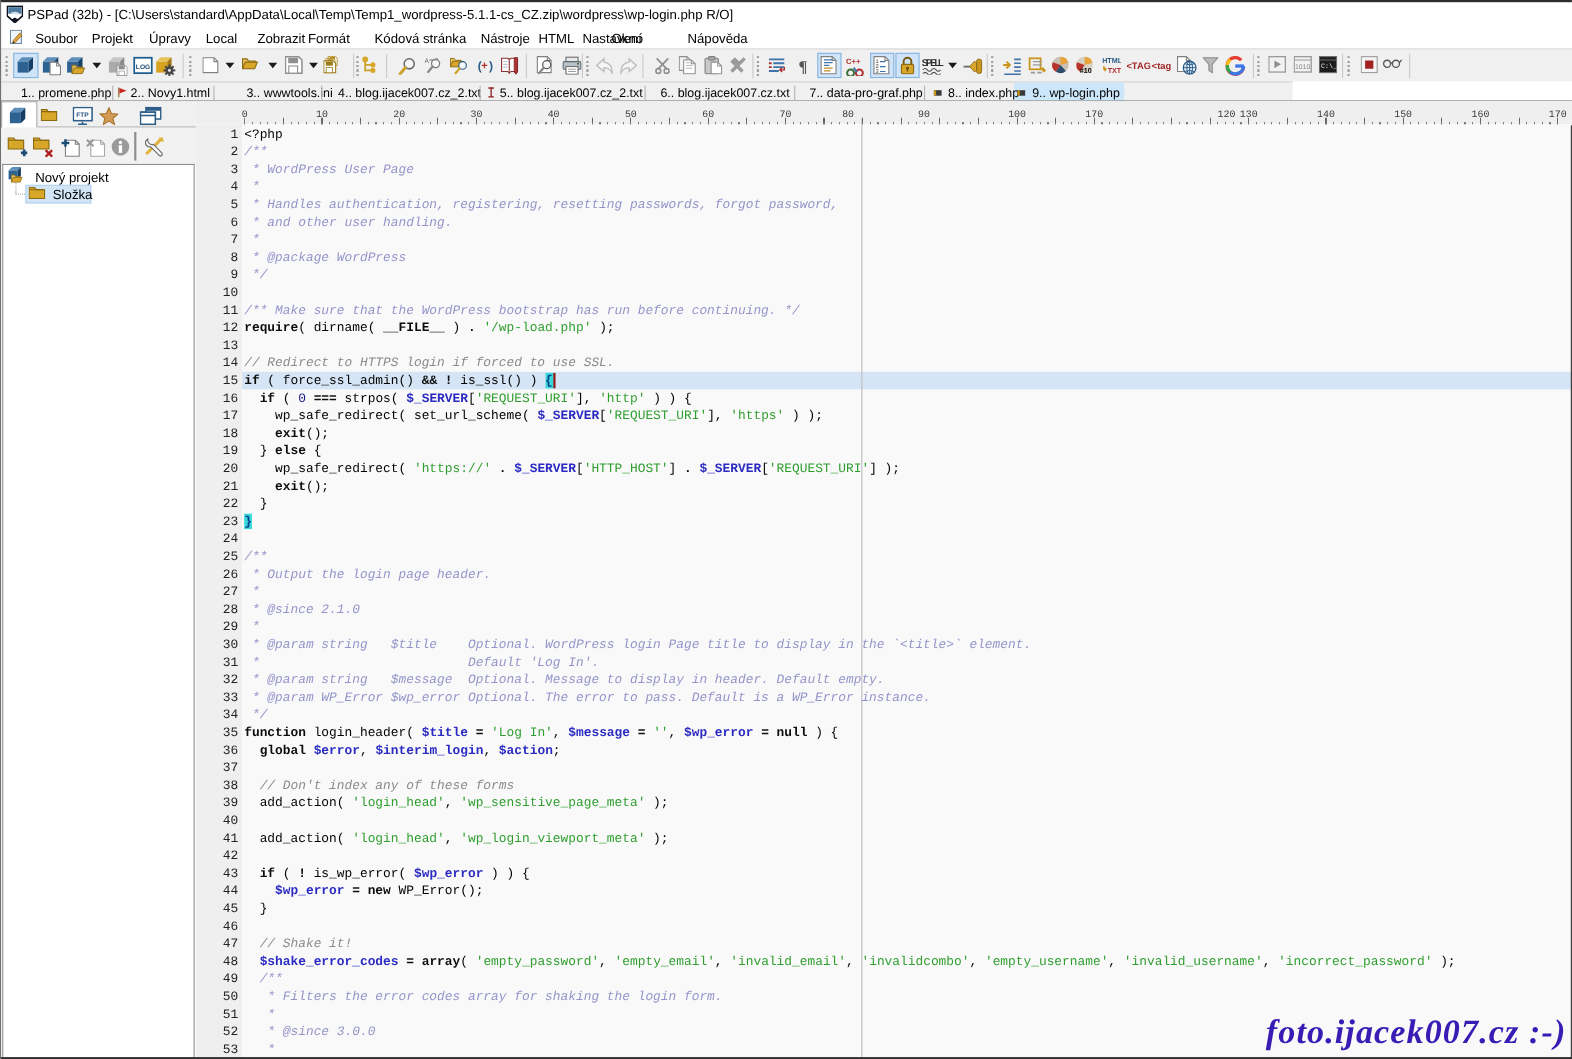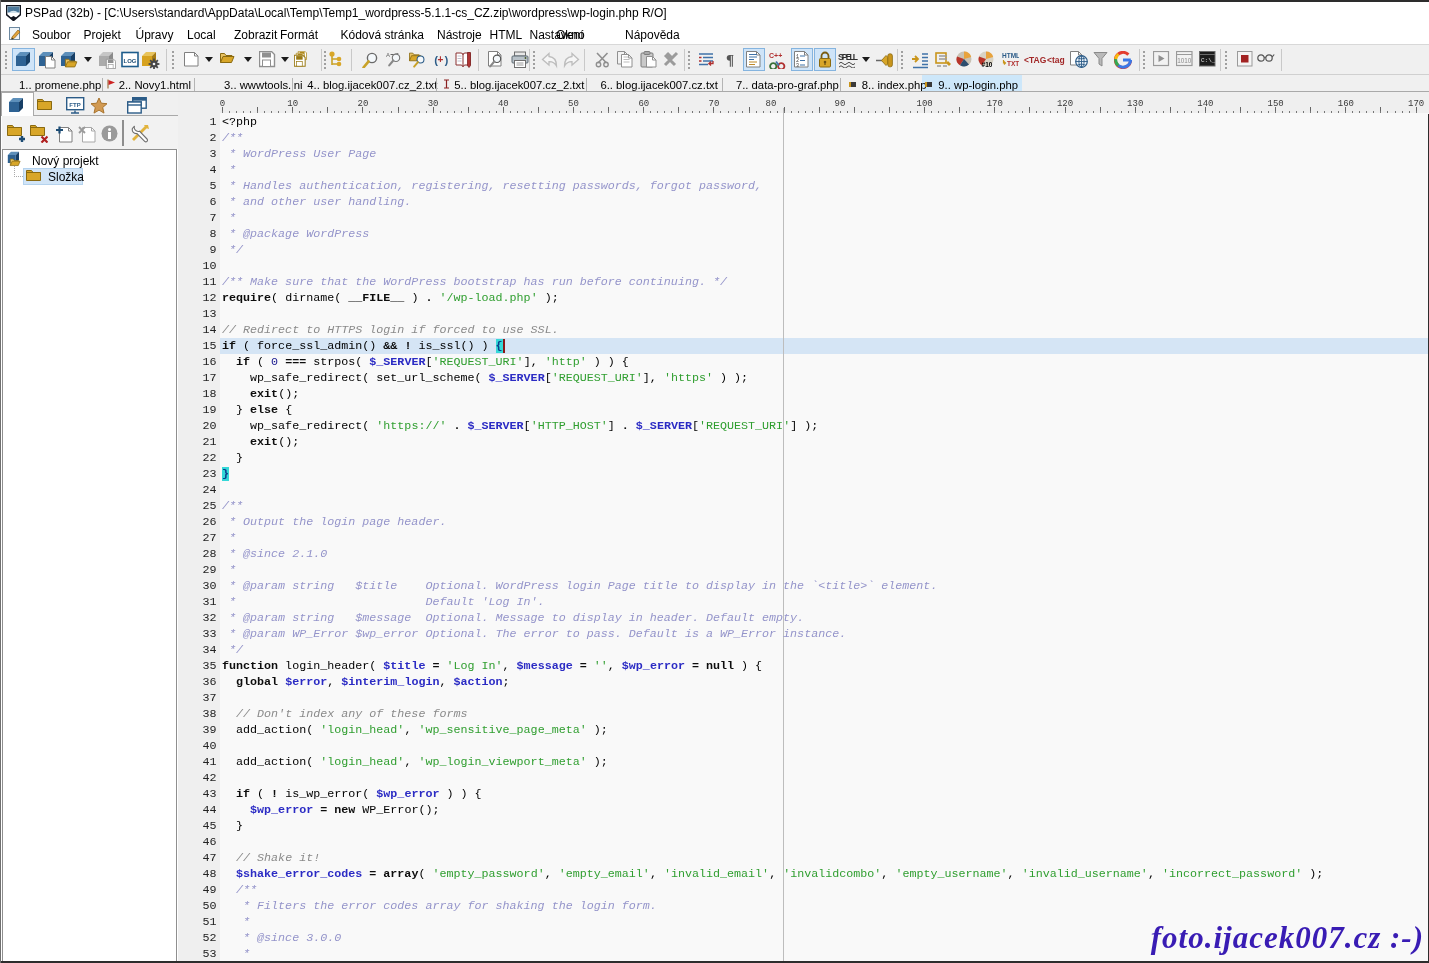--- a/index.html
+++ b/index.html
@@ -5,21 +5,21 @@
      font-family:"Liberation Sans",sans-serif;}
 .abs{position:absolute}
 #titletext{left:25px;top:6px;font-size:12px;color:#000}
 .menuitem{position:absolute;top:28px;font-size:12px;color:#000}
 #toolbar{left:0;top:44px;width:1429px;height:29px;background:#f0f0f0;border-top:1px solid #d8d8d8}
 .grip{position:absolute;top:6px;width:2px;height:19px;
   background-image:repeating-linear-gradient(#9f9f9f 0 2px,transparent 2px 4px)}
 .tsep{position:absolute;top:4px;width:1px;height:22px;background:#c9c9c9}
 .tact{position:absolute;top:3px;width:23px;height:23px;background:#cfe4f8;border:1px solid #85b4df;box-sizing:border-box}
 .darr{position:absolute;top:12px;width:0;height:0;border-left:4px solid transparent;border-right:4px solid transparent;border-top:5px solid #1a1a1a}
-#tabbar{left:0;top:74px;width:1429px;height:18px;background:#f0f0f0;border-top:1px solid #d0d0d0}
+#tabbar{left:0;top:74px;width:1175px;height:18px;background:#f0f0f0;border-top:1px solid #d0d0d0}
 .tab{position:absolute;top:3.5px;font-size:11.3px;color:#000}
 .tabsep{position:absolute;top:3px;width:1px;height:13px;background:#b4b4b4}
 #acttab{left:921.7px;top:0px;width:100.6px;height:18px;background:#cde7fa}
 #tabline{left:0;top:91px;width:1429px;height:1px;background:#a9a9a9}
 
 #sstrip{left:0;top:92px;width:178px;height:24px;background:#f0f0f0}
 #sstripline{left:34px;top:115px;width:144px;height:1px;background:#a9a9a9}
 #sacttab{left:1px;top:92px;width:33px;height:24px;background:#fff;border:1px solid #a9a9a9;border-bottom:none;box-sizing:border-box}
 #ptoolbar{left:2px;top:116px;width:176px;height:33px;background:#f2f2f2}
 #ptsep{left:122px;top:120px;width:2px;height:26px;background:#8e8e8e}
@@ -663,21 +663,21 @@
 <div class="rnum" style="left:362.9px">20</div>
 <div class="rnum" style="left:433.1px">30</div>
 <div class="rnum" style="left:503.3px">40</div>
 <div class="rnum" style="left:573.5px">50</div>
 <div class="rnum" style="left:643.8px">60</div>
 <div class="rnum" style="left:714.0px">70</div>
 <div class="rnum" style="left:771px">80</div>
 <div class="rnum" style="left:840px">90</div>
 <div class="rnum" style="left:924.6px">100</div>
 <div class="rnum" style="left:994.8px">170</div>
-<div class="rnum" style="left:1065.0px">120</div>
+<div class="rnum" style="left:1115px">120</div>
 <div class="rnum" style="left:1135.2px">130</div>
 <div class="rnum" style="left:1205.4px">140</div>
 <div class="rnum" style="left:1275.6px">150</div>
 <div class="rnum" style="left:1345.9px">160</div>
 <div class="rnum" style="left:1416.1px">170</div>
 <div class="abs" id="ticks5"></div>
 <div class="abs" id="ticks1"></div>
 <div class="abs" id="gnums">1
 2
 3

